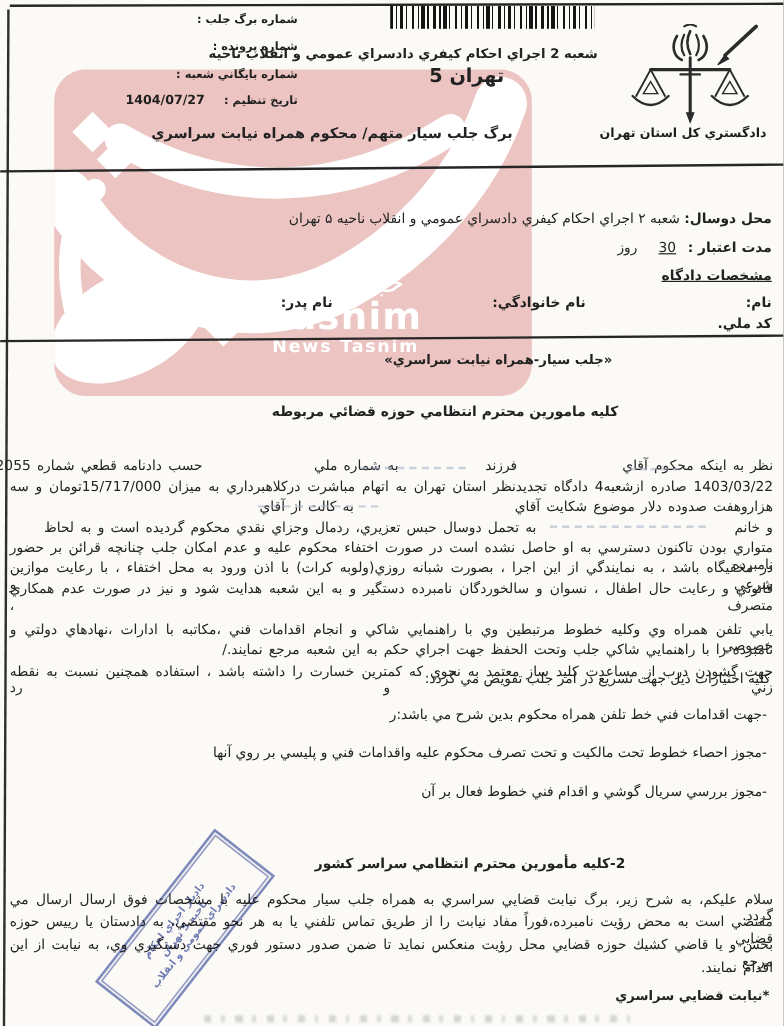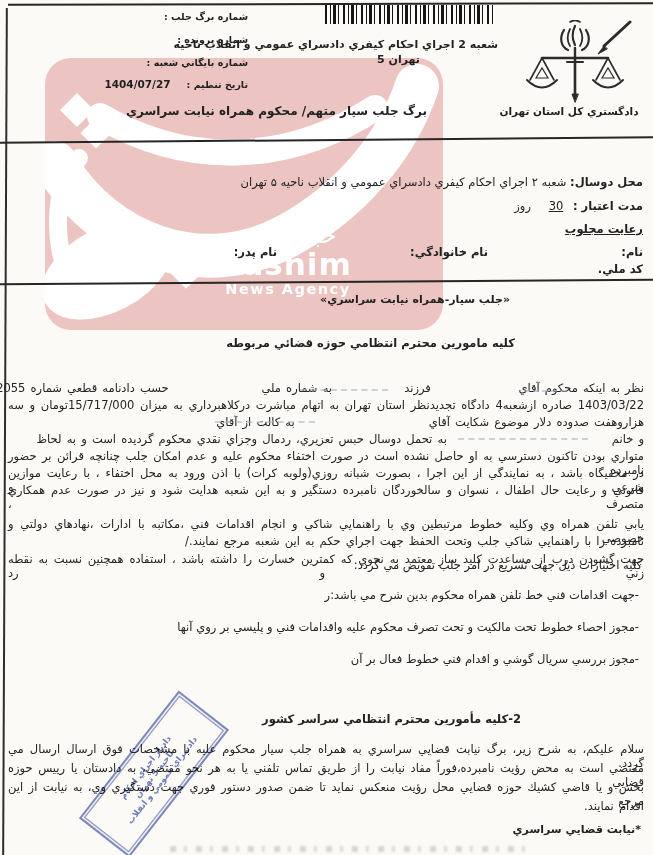--- a/index.html
+++ b/index.html
@@ -58,21 +58,21 @@
       <path d="M 55,58 C 140,108 240,108 330,50" fill="none" stroke="#ffffff" stroke-width="26" stroke-linecap="round"></path>
       <ellipse cx="62" cy="212" rx="70" ry="42" fill="#ffffff" transform="rotate(-28 62 212)"></ellipse>
       <rect x="20" y="40" width="24" height="24" fill="#ffffff" transform="rotate(45 32 52)"></rect>
       <rect x="40" y="64" width="22" height="22" fill="#ffffff" transform="rotate(45 51 75)"></rect>
       <rect x="128" y="198" width="27" height="27" fill="#ffffff" transform="rotate(45 141 211)"></rect>
       <path d="M 28,228 C 8,192 6,130 34,100" fill="none" stroke="#ffffff" stroke-width="18" stroke-linecap="round"></path>
     </svg>
     <div class="wm-words">
       <div class="wm-fa">خبرگزاری</div>
       <div class="wm-en">Tasnim</div>
-      <div class="wm-sub">News Agency</div>
+      <div class="wm-sub">News Tasnim</div>
     </div>
   </div>
 
   <div class="textlayer">
 
     <div class="hline" style="left:8px;right:0;top:3px;transform:rotate(-0.15deg);"></div>
     <div class="vline" style="left:4px;top:8px;height:847px;transform:rotate(0.25deg);"></div>
     <div class="hline" style="left:0;right:0;top:139px;transform:rotate(-0.5deg);"></div>
     <div class="hline" style="left:0;right:0;top:281px;transform:rotate(-0.4deg);"></div>
 
@@ -116,34 +116,34 @@
       <span>شماره پرونده :</span><span class="val"></span>
     </div>
     <div class="fieldrow" style="right:405px;top:57px;">
       <span>شماره بايگاني شعبه :</span><span class="val"></span>
     </div>
     <div class="fieldrow" style="right:405px;top:78px;">
       <span>تاريخ تنظيم :</span><span class="val">1404/07/27</span>
     </div>
 
     <div class="txt bold" style="right:155px;top:38px;font-size:11px;">شعبه 2 اجراي احكام كيفري دادسراي عمومي و انقلاب ناحيه</div>
-    <div class="txt bold" style="right:233px;top:53px;font-size:11px;">تهران 5</div>
+    <div class="txt bold" style="right:233px;top:53px;font-size:16px;">تهران 5</div>
 
     <div class="txt bold" style="right:226px;top:104px;font-size:12px;">برگ جلب سيار متهم/ محكوم همراه نيابت سراسري</div>
 
     <div class="txt" style="right:10px;top:175px;">
       <span class="bold">محل دوسال:</span>
       <span>شعبه ۲ اجراي احكام كيفري دادسراي عمومي و انقلاب ناحيه ۵ تهران</span>
     </div>
     <div class="txt" style="right:10px;top:199px;">
       <span class="bold">مدت اعتبار :</span>
       <span style="margin-right:6px;text-decoration:underline;">30</span>
       <span style="margin-right:14px;">روز</span>
     </div>
-    <div class="txt bold underline" style="right:10px;top:222px;">رعايت مجلوب</div>
+    <div class="txt bold underline" style="right:10px;top:222px;">مشخصات دادگاه</div>
     <div class="txt bold" style="right:10px;top:245px;">نام:</div>
     <div class="txt bold" style="right:165px;top:245px;">نام خانوادگي:</div>
     <div class="txt bold" style="right:376px;top:245px;">نام پدر:</div>
     <div class="txt bold" style="right:10px;top:262px;">كد ملي.</div>
 
     <div class="txt bold" style="right:143px;top:293px;font-size:11px;">«جلب سيار-همراه نيابت سراسري»</div>
     <div class="txt bold" style="right:138px;top:336px;">كليه مامورين محترم انتظامي حوزه قضائي مربوطه</div>
 
     <div class="bline pre" style="top:381px;">نظر به اينكه محكوم آقاي                 فرزند              به شماره ملي                  حسب دادنامه قطعي شماره 42055 مورخ</div>
     <div class="bline just" style="top:398px;">1403/03/22 صادره ازشعبه4 دادگاه تجديدنظر استان تهران به اتهام مباشرت دركلاهبرداري به ميزان 15/717/000تومان و سه</div>

